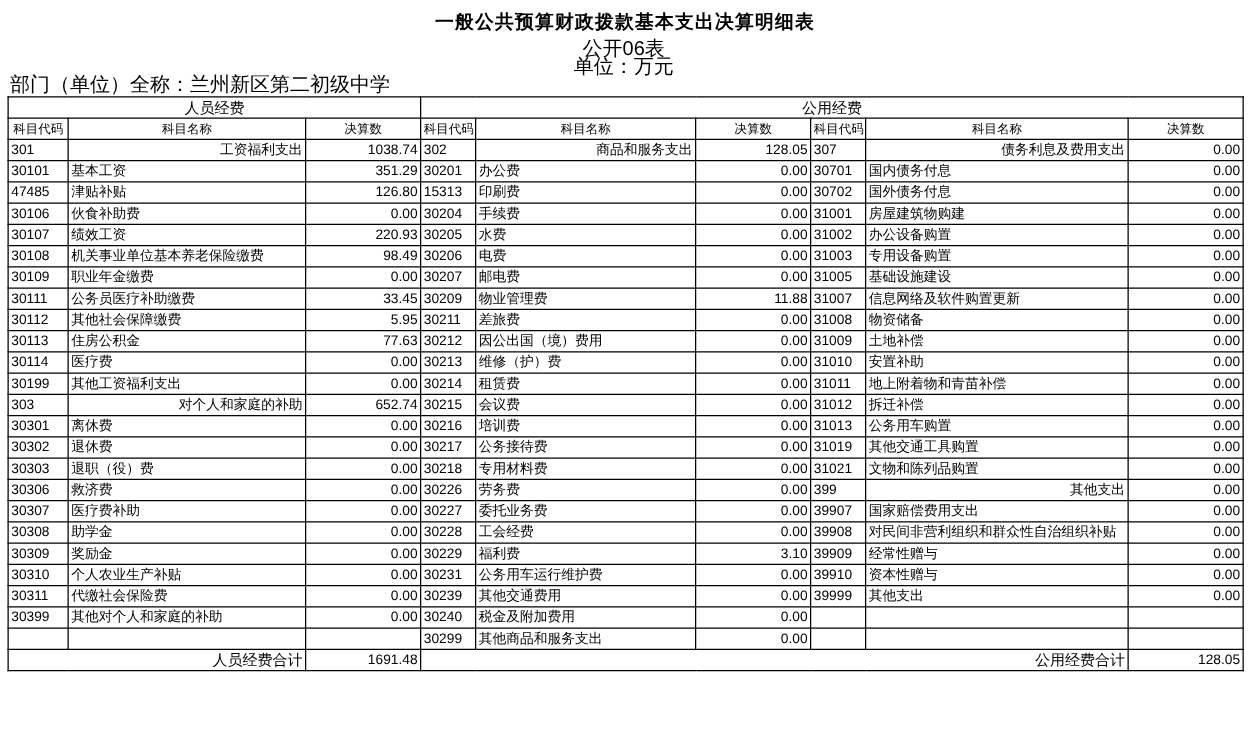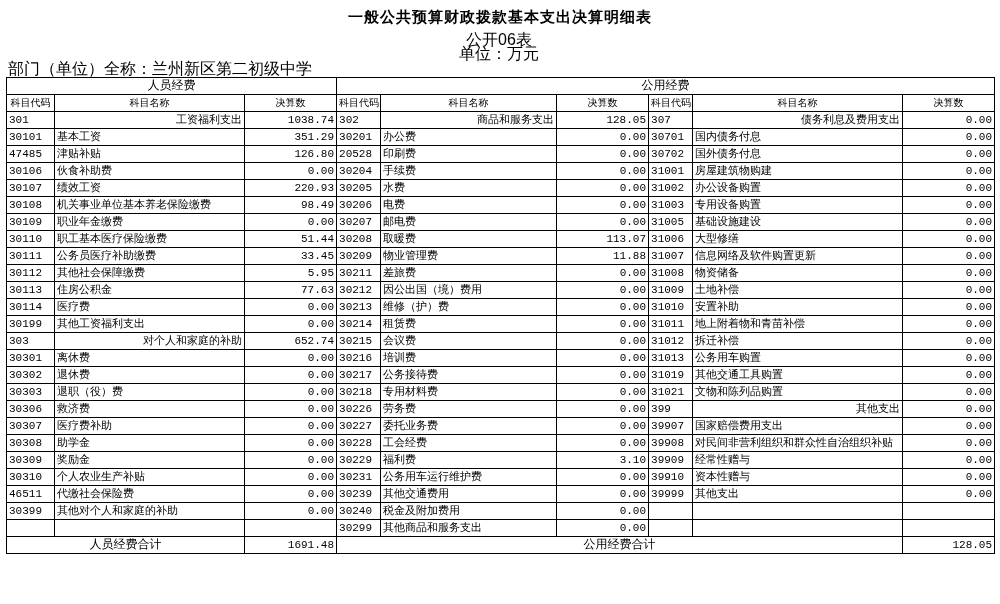--- a/index.html
+++ b/index.html
@@ -39,21 +39,20 @@
     font-size: 16px;
     line-height: 15px;
     padding-left: 2px;
     padding-bottom: 1px;
   }
   table.main {
     border-collapse: collapse;
     width: 988px;
     table-layout: fixed;
     font-size: 11px;
-    font-family: Liberation Mono, monospace;
   }
   table.main td, table.main th {
     border: 1px solid #000;
     padding: 0 2px;
     height: 16px;
     line-height: 15px;
     font-weight: normal;
     overflow: hidden;
     white-space: nowrap;
   }
@@ -77,21 +76,21 @@
   }
   .name-l1 {
     text-align: left;
     padding-left: 16px;
   }
   .num {
     text-align: right;
     padding-right: 4px;
   }
   .totals-label {
-    text-align: center;
+    text-align: right;
     font-size: 12px;
   }
 </style>
 </head>
 <body>
 
 <div class="page">
 
   <div class="doc-title">一般公共预算财政拨款基本支出决算明细表</div>
 
@@ -148,21 +147,21 @@
           <td class="name-l1">办公费</td>
           <td class="num">0.00</td>
           <td class="code">30701</td>
           <td class="name-l1">国内债务付息</td>
           <td class="num">0.00</td>
         </tr>
         <tr>
           <td class="code">47485</td>
           <td class="name-l1">津贴补贴</td>
           <td class="num">126.80</td>
-          <td class="code">20528</td>
+          <td class="code">15313</td>
           <td class="name-l1">印刷费</td>
           <td class="num">0.00</td>
           <td class="code">30702</td>
           <td class="name-l1">国外债务付息</td>
           <td class="num">0.00</td>
         </tr>
         <tr>
           <td class="code">30106</td>
           <td class="name-l1">伙食补助费</td>
           <td class="num">0.00</td>
@@ -197,31 +196,20 @@
         </tr>
         <tr>
           <td class="code">30109</td>
           <td class="name-l1">职业年金缴费</td>
           <td class="num">0.00</td>
           <td class="code">30207</td>
           <td class="name-l1">邮电费</td>
           <td class="num">0.00</td>
           <td class="code">31005</td>
           <td class="name-l1">基础设施建设</td>
-          <td class="num">0.00</td>
-        </tr>
-        <tr>
-          <td class="code">30110</td>
-          <td class="name-l1">职工基本医疗保险缴费</td>
-          <td class="num">51.44</td>
-          <td class="code">30208</td>
-          <td class="name-l1">取暖费</td>
-          <td class="num">113.07</td>
-          <td class="code">31006</td>
-          <td class="name-l1">大型修缮</td>
           <td class="num">0.00</td>
         </tr>
         <tr>
           <td class="code">30111</td>
           <td class="name-l1">公务员医疗补助缴费</td>
           <td class="num">33.45</td>
           <td class="code">30209</td>
           <td class="name-l1">物业管理费</td>
           <td class="num">11.88</td>
           <td class="code">31007</td>
@@ -365,21 +353,21 @@
           <td class="name-l1">个人农业生产补贴</td>
           <td class="num">0.00</td>
           <td class="code">30231</td>
           <td class="name-l1">公务用车运行维护费</td>
           <td class="num">0.00</td>
           <td class="code">39910</td>
           <td class="name-l1">资本性赠与</td>
           <td class="num">0.00</td>
         </tr>
         <tr>
-          <td class="code">46511</td>
+          <td class="code">30311</td>
           <td class="name-l1">代缴社会保险费</td>
           <td class="num">0.00</td>
           <td class="code">30239</td>
           <td class="name-l1">其他交通费用</td>
           <td class="num">0.00</td>
           <td class="code">39999</td>
           <td class="name-l1">其他支出</td>
           <td class="num">0.00</td>
         </tr>
         <tr>

